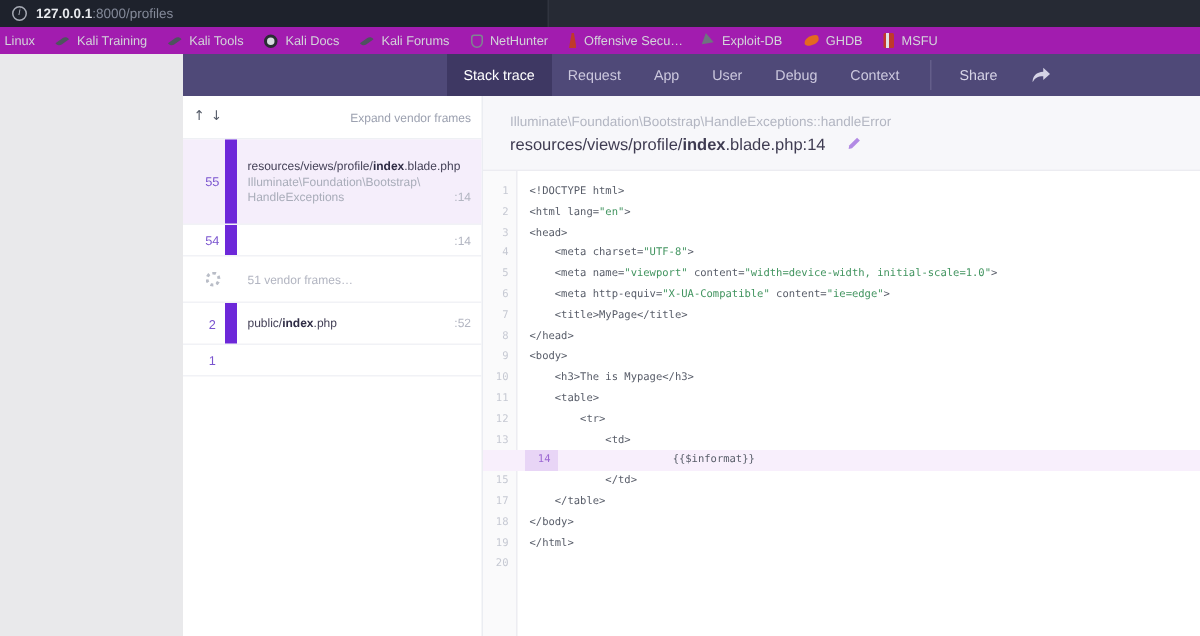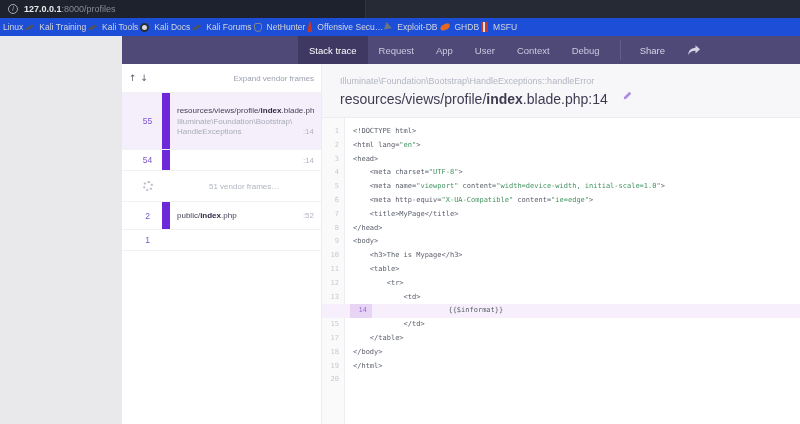--- a/index.html
+++ b/index.html
@@ -8,22 +8,22 @@
 
   
   .toolbar { position:absolute; left:0; top:0; width:800px; height:18px; background:#262a34; }
   .url-field { position:absolute; left:0; top:0; width:366px; height:18px; background:#1e222c;
                display:flex; align-items:center; gap:6px; padding:0 8px; border-right:1px solid #30343f; }
   .info-icon { width:10px; height:10px; border:1px solid #a7abb5; border-radius:50%; color:#a7abb5;
                font-size:7px; line-height:8px; text-align:center; font-style:italic; flex:none; }
   .url-text { font-size:9px; color:#848a99; white-space:nowrap; }
   .url-text b { color:#e8eaee; }
 
-  .bookmarks { position:absolute; left:0; top:18px; width:800px; height:18px; background:#1d4ed8;
-               display:flex; align-items:center; gap:2px; padding:0 3px; }
+  .bookmarks { position:absolute; left:0; top:18px; width:800px; height:18px; background:#a21caf;
+               display:flex; align-items:center; gap:14px; padding:0 3px; }
   .bm { display:flex; align-items:center; gap:5px; color:#d3d5da; font-size:8.5px; white-space:nowrap; cursor:default; }
   .ic { flex:none; display:inline-block; }
   .ic-dragon { width:9px; height:3px; background:#4e535e; border-radius:0 3px 0 3px; transform:rotate(-35deg); }
   .ic-globe  { width:9px; height:9px; border-radius:50%; background:#d8dbe0; border:2px solid #2a2d34; }
   .ic-shield { width:8px; height:9px; border:1px solid #7f8591; border-radius:2px 2px 4px 4px; }
   .ic-offsec { width:5px; height:10px; background:#c0392b; clip-path:polygon(35% 0,65% 0,100% 100%,0 100%); }
   .ic-edb    { width:0; height:0; border-left:7px solid #6e747f; border-top:4px solid transparent;
                border-bottom:4px solid transparent; transform:rotate(20deg); }
   .ic-ghdb   { width:10px; height:6px; background:#e4691f; border-radius:70% 30% 60% 40%; transform:rotate(-15deg); }
   .ic-msfu   { width:7px; height:10px; border-radius:1px;
@@ -43,39 +43,39 @@
   .content { position:absolute; left:0; top:28px; right:0; bottom:0; display:flex; }
 
   
   .sidebar { width:200px; flex:none; background:#fff; border-right:1px solid #ebedf2; display:flex; flex-direction:column; }
   .sb-header { height:29px; flex:none; display:flex; align-items:center; justify-content:space-between;
                padding:0 7px; border-bottom:1px solid #eef0f4; }
   .sb-arrows { color:#565c69; font-size:9px; display:flex; gap:4px; font-family:"DejaVu Sans", sans-serif; }
   .sb-expand { color:#9ca1b0; font-size:8px; }
   .frame { display:flex; align-items:stretch; border-bottom:1px solid #f1f2f6; flex:none; }
   .frame.active { background:#f5eefb; }
-  .f-num { width:40px; flex:none; display:flex; align-items:center; justify-content:center;
+  .f-num { width:28px; flex:none; display:flex; align-items:center; justify-content:center;
            color:#7a54cf; font-size:8.5px;padding-left:11px; }
   .f-main { flex:1; min-width:0; border-left:8px solid #6d28d9; padding:4px 7px;
             display:flex; flex-direction:column; justify-content:center; }
   .frame.vendor .f-main { border-left-color:transparent; }
   .f-path { color:#454258; font-size:8px; white-space:nowrap; overflow:hidden; margin-bottom:2px; }
   .f-path b { color:#2f2c45; }
   .f-class { color:#a9adba; font-size:8px; line-height:10px; white-space:nowrap; }
   .f-row { display:flex; justify-content:space-between; align-items:baseline; }
   .f-row .f-path { margin-bottom:0; }
   .f-line { color:#b3b6c2; font-size:8px; margin-left:auto; }
-  .f-vendor { color:#b2b5c1; font-size:8px;margin-left:32px; }
+  .f-vendor { color:#b2b5c1; font-size:8px; }
   .gear-icon { width:10px; height:10px; border-radius:50%; border:2px dotted #b9bdc7; }
 
   
   .main { flex:1; min-width:0; display:flex; flex-direction:column; background:#f7f7fa; }
   .main-header { padding:12px 12px 10px 18px; flex:none; }
   .mh-exception { color:#b3b6c2; font-size:9px; margin-bottom:5px; white-space:nowrap; }
-  .mh-file { color:#3f3c52; font-size:14px; display:flex; align-items:flex-start; gap:15px; white-space:nowrap; }
+  .mh-file { color:#3f3c52; font-size:11px; display:flex; align-items:flex-start; gap:15px; white-space:nowrap; }
   .code { flex:1; background:#fff; border-top:1px solid #ececf1; position:relative; padding-top:7px;
           overflow:hidden; font-family:"DejaVu Sans Mono", monospace; }
   .code::before { content:""; position:absolute; left:0; top:0; bottom:0; width:22px;
                   background:#fafafb; border-right:1px solid #ededf2; }
   .cl { display:flex; height:13.8px; line-height:13.8px; position:relative; }
   .cl.hl { background:#f8effc;padding-left:28px; }
   .ln { width:22px; flex:none; text-align:right; padding-right:5px; color:#c6c9d3; font-size:7px; position:relative; }
   .cl.hl .ln { background:#e8d5f6; color:#9c68d3; }
   .ct { white-space:pre; color:#585d69; font-size:7px; padding-left:9px; }
   .ct .str { color:#41945f; }
@@ -132,22 +132,22 @@
     </span>
   </div>
 
 <div class="page-card">
   <div class="tab-bar">
     <div class="tabs" id="tabs">
         <div class="tab active">Stack trace</div>
         <div class="tab">Request</div>
         <div class="tab">App</div>
         <div class="tab">User</div>
+        <div class="tab">Debug</div>
         <div class="tab">Context</div>
-        <div class="tab">Debug</div>
       </div>
     <div class="tab-divider"></div>
     <div class="share">
       <span>Share</span>
       <svg width="12" height="10" viewBox="0 0 16 13">
           <path d="M10 0 L16 5.5 L10 11 L10 7.5 C5 7.5 2.5 9 0.5 13 C0.5 7 4 4 10 3.5 Z" fill="#d6d3e6"></path>
         </svg>
     </div>
   </div>
 

